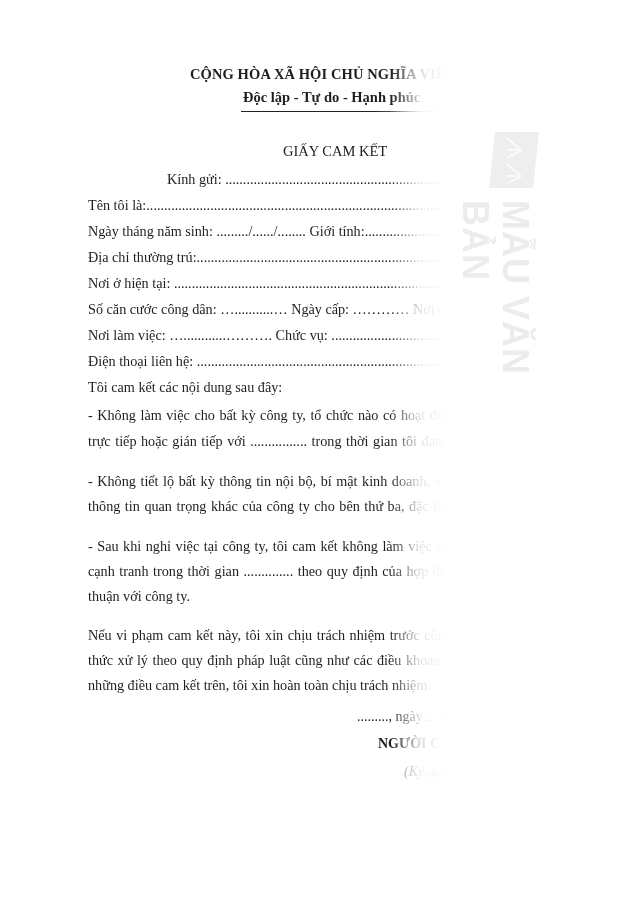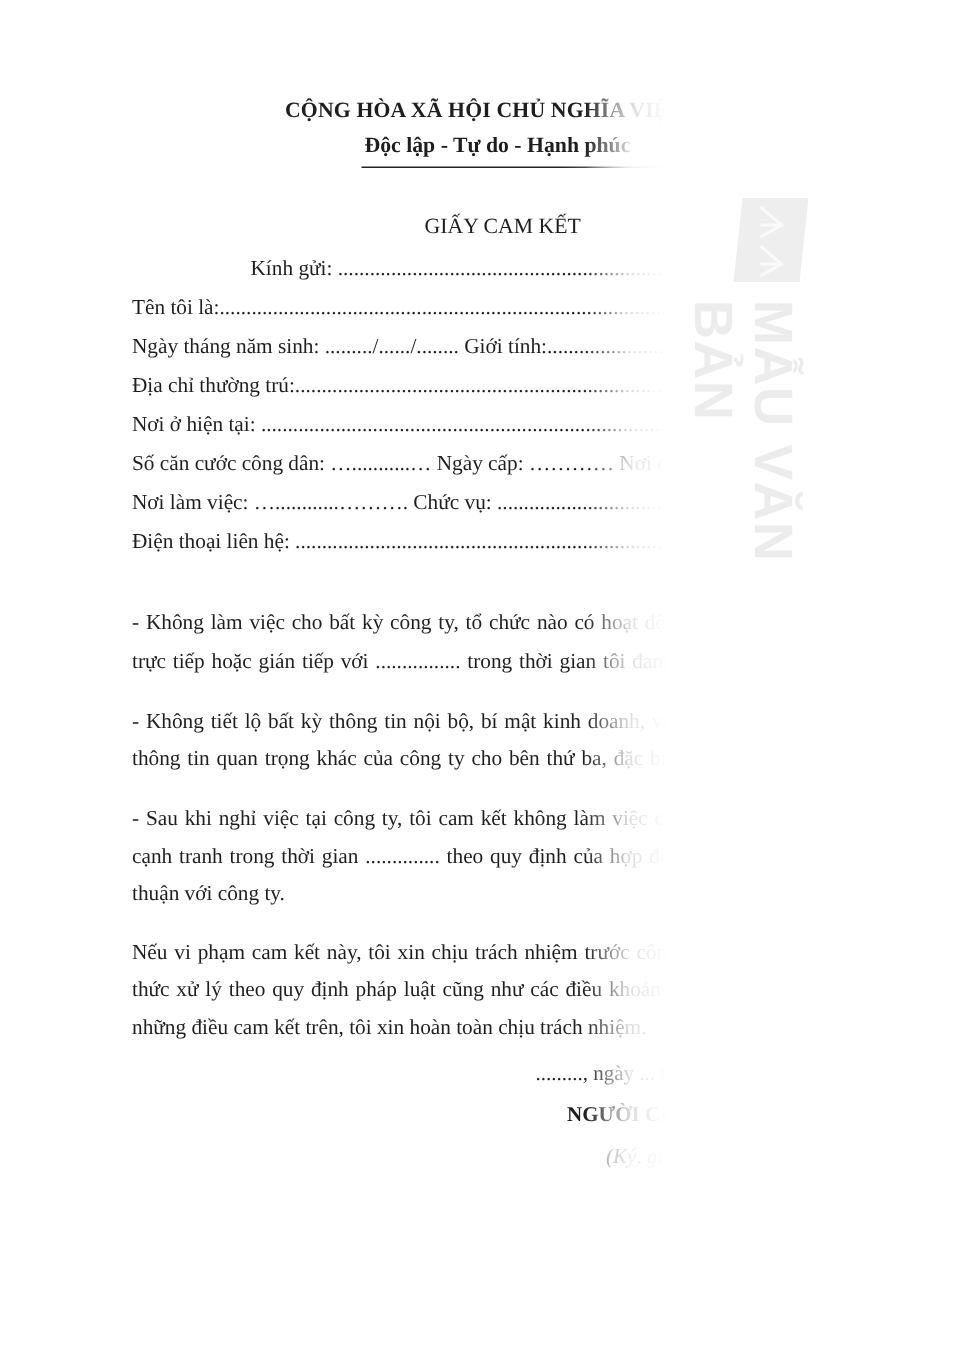--- a/index.html
+++ b/index.html
@@ -44,20 +44,21 @@
 
   <div class="line" style="left:167px; top:170px;">Kính gửi: ..................................................................................</div>
 
   <div class="line" style="left:88px; top:196px;">Tên tôi là:.............................................................................................</div>
   <div class="line" style="left:88px; top:222px;">Ngày tháng năm sinh: ........./....../........ Giới tính:..................................</div>
   <div class="line" style="left:88px; top:248px;">Địa chỉ thường trú:...................................................................................</div>
   <div class="line" style="left:88px; top:274px;">Nơi ở hiện tại: ........................................................................................</div>
   <div class="line" style="left:88px; top:300px;">Số căn cước công dân: …...........… Ngày cấp: ………… Nơi cấp: ……</div>
   <div class="line" style="left:88px; top:326px;">Nơi làm việc: …............………. Chức vụ: ..............................................</div>
   <div class="line" style="left:88px; top:352px;">Điện thoại liên hệ: ...................................................................................</div>
+  <div class="line" style="left:88px; top:378px;">Tôi cam kết các nội dung sau đây:</div>
 
   <div class="line just" style="left:88px; top:406px;">- Không làm việc cho bất kỳ công ty, tổ chức nào có hoạt động</div>
   <div class="line just" style="left:88px; top:432px;">trực tiếp hoặc gián tiếp với ................ trong thời gian tôi đang</div>
 
   <div class="line just" style="left:88px; top:472px;">- Không tiết lộ bất kỳ thông tin nội bộ, bí mật kinh doanh, và</div>
   <div class="line just" style="left:88px; top:497px;">thông tin quan trọng khác của công ty cho bên thứ ba, đặc biệt</div>
 
   <div class="line just" style="left:88px; top:537px;">- Sau khi nghỉ việc tại công ty, tôi cam kết không làm việc cho</div>
   <div class="line just" style="left:88px; top:562px;">cạnh tranh trong thời gian .............. theo quy định của hợp đồng</div>
   <div class="line" style="left:88px; top:587px;font-family:Liberation Serif, serif;">thuận với công ty.</div>

